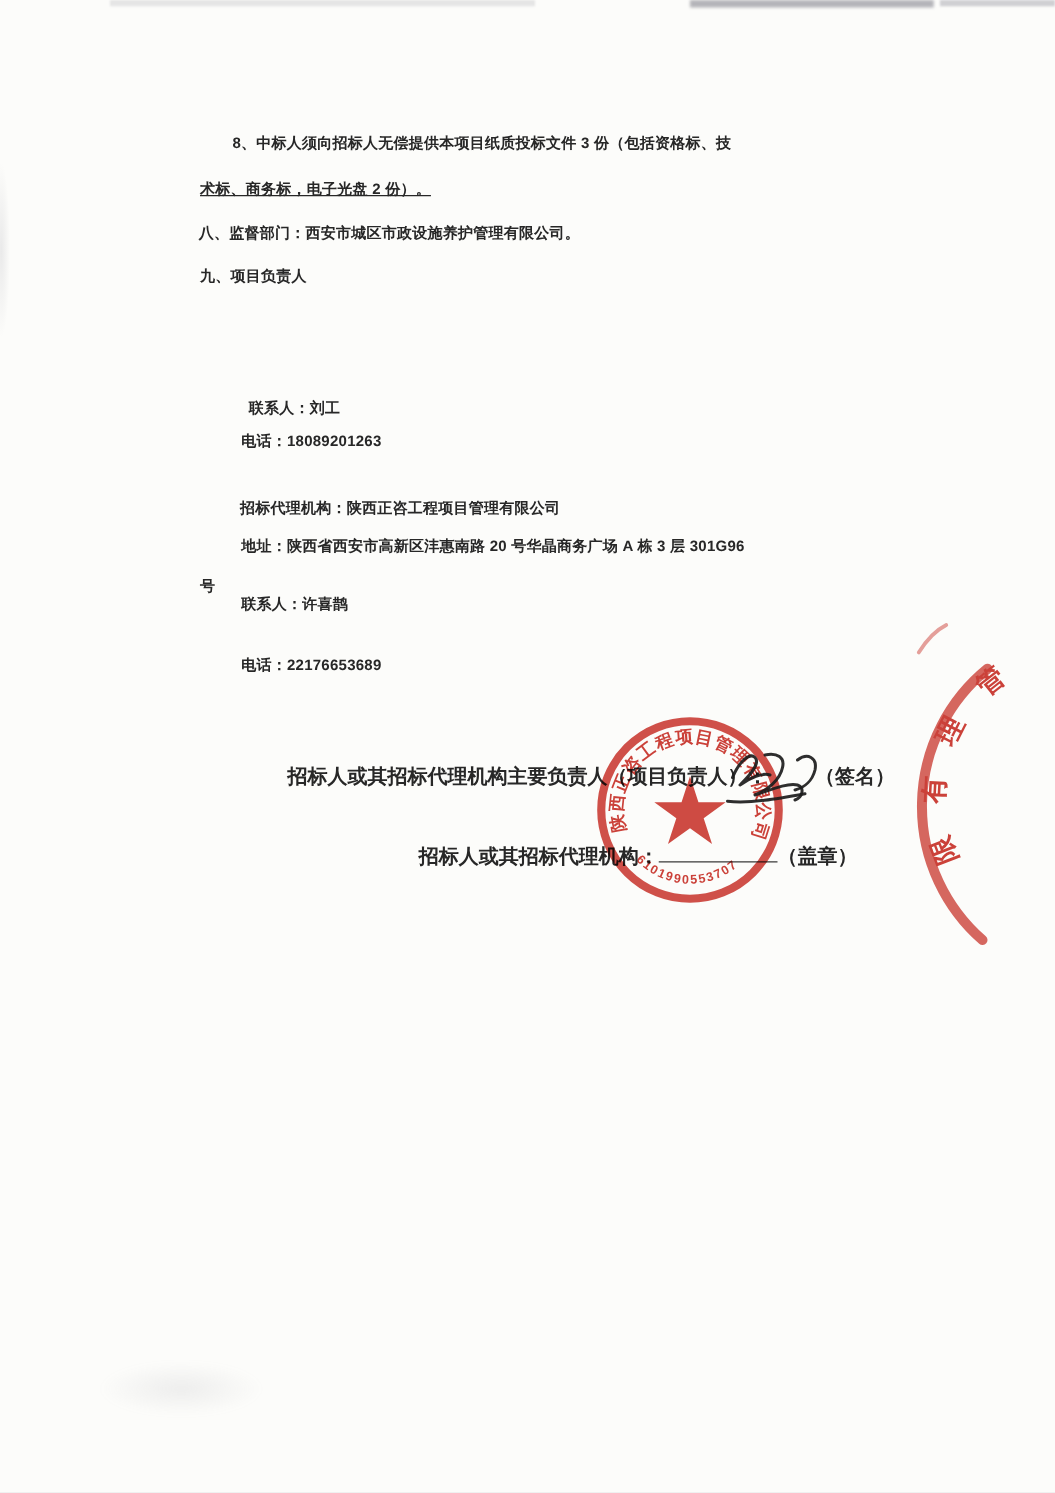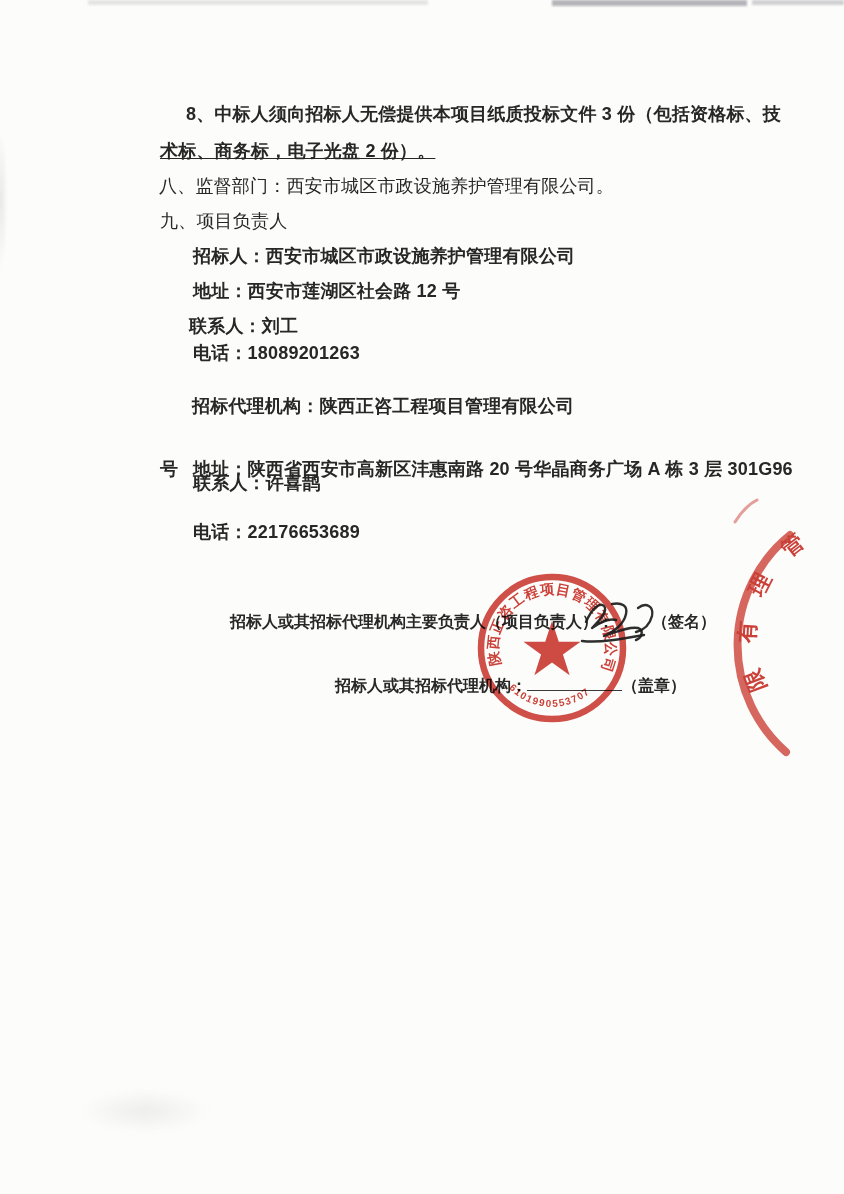--- a/index.html
+++ b/index.html
@@ -8,27 +8,27 @@
     width:844px;height:1194px;
     margin:0 auto;
     background:var(--paper,#fcfcfa);
     overflow:hidden;
     font-family:"Liberation Sans",sans-serif;
     color:var(--ink,#272727);
   }
   .ln{
     position:absolute;
     white-space:nowrap;
-    font-size:18px;
+    font-size:12px;
     line-height:19px;
     font-weight:600;
     letter-spacing:.2px;
     color:var(--ink,#272727);
   }
-  .ln.heading{font-weight:400;}
+  .ln.heading{font-weight:700;}
   .sigln{font-size:16px;font-weight:600;position:absolute;white-space:nowrap;line-height:19px;}
   .blank-underline{
     display:inline-block;
     width:95px;height:13px;
     border-bottom:1.6px solid #3a3a3a;
     vertical-align:baseline;
   }
   .sig-spacer{display:inline-block;width:38px;height:1px;}
   .smudge{position:absolute;pointer-events:none;}
   .top-smudge-a{left:88px;top:0;width:340px;height:5px;background:rgba(110,110,125,.16);filter:blur(1px);}
@@ -53,27 +53,25 @@
   <div class="smudge top-smudge-c"></div>
   <div class="smudge bl-smudge"></div>
   <div class="smudge tl-smudge"></div>
 
   <div class="ln" style="left:186px;top:105px;">8、中标人须向招标人无偿提供本项目纸质投标文件 3 份（包括资格标、技</div>
   <div class="ln" style="left:160px;top:142px;text-decoration:underline;">术标、商务标，电子光盘 2 份）。</div>
 
   <div class="ln heading" style="left:159px;top:177px;">八、监督部门：西安市城区市政设施养护管理有限公司。</div>
   <div class="ln heading" style="left:160px;top:212px;">九、项目负责人</div>
 
-  <div class="ln" style="left:193px;top:247px;">招标人：西安市城区市政设施养护管理有限公司</div>
-  <div class="ln" style="left:193px;top:282px;">地址：西安市莲湖区社会路 12 号</div>
-  <div class="ln" style="left:189px;top:317px;">联系人：刘工</div>
+  <div class="ln" style="left:199px;top:317px;">联系人：刘工</div>
   <div class="ln" style="left:193px;top:344px;">电话：18089201263</div>
 
   <div class="ln" style="left:192px;top:397px;">招标代理机构：陕西正咨工程项目管理有限公司</div>
-  <div class="ln" style="left:193px;top:428px;margin-top:32px;">地址：陕西省西安市高新区沣惠南路 20 号华晶商务广场 A 栋 3 层 301G96</div>
+  <div class="ln" style="left:193px;top:428px;">地址：陕西省西安市高新区沣惠南路 20 号华晶商务广场 A 栋 3 层 301G96</div>
   <div class="ln" style="left:160px;top:460px;">号</div>
   <div class="ln" style="left:193px;top:474px;">联系人：许喜鹊</div>
   <div class="ln" style="left:193px;top:523px;">电话：22176653689</div>
 
   <div class="sigln" style="left:230px;top:612px;">
     <span>招标人或其招标代理机构主要负责人（项目负责人）：</span><span class="sig-spacer"></span><span>（签名）</span>
   </div>
   <div class="sigln" style="left:335px;top:676px;">
     <span>招标人或其招标代理机构：</span><span class="blank-underline"></span><span>（盖章）</span>
   </div>

